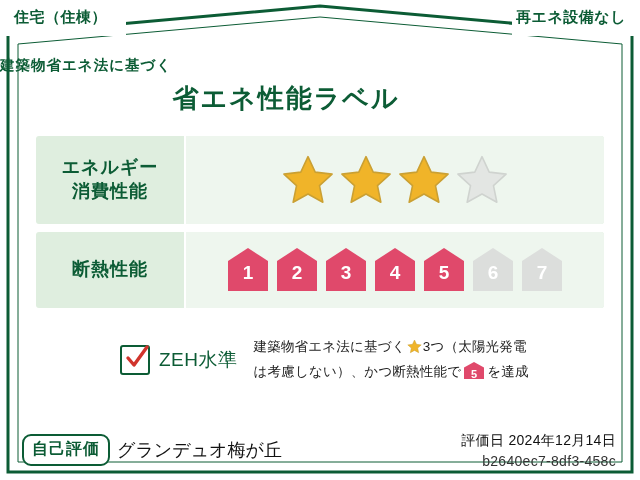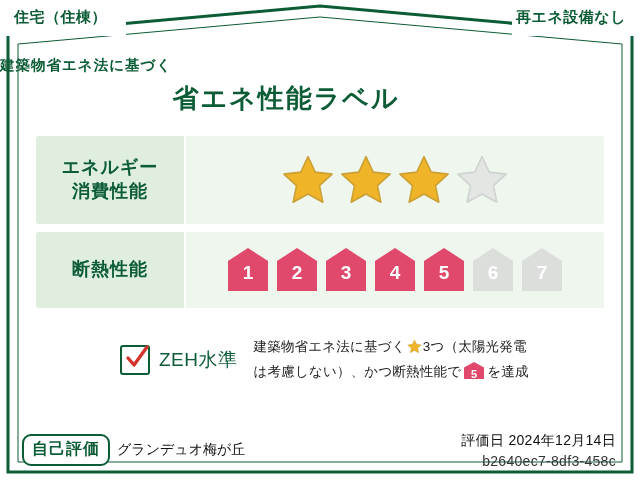--- a/index.html
+++ b/index.html
@@ -217,21 +217,21 @@
     color: #0c5c35;
     font-weight: bold;
     font-size: 16px;
     padding: 3px 8px 4px 8px;
     letter-spacing: 1px;
     background: #ffffff;
   }
   .eval-name {
     margin-left: 7px;
     color: #111111;
-    font-size: 14px;
+    font-size: 18px;
   }
   .footer-right {
     position: absolute;
     right: 24px;
     top: 432px;
     text-align: right;
   }
   .eval-date {
     color: #111111;
     font-size: 14px;

